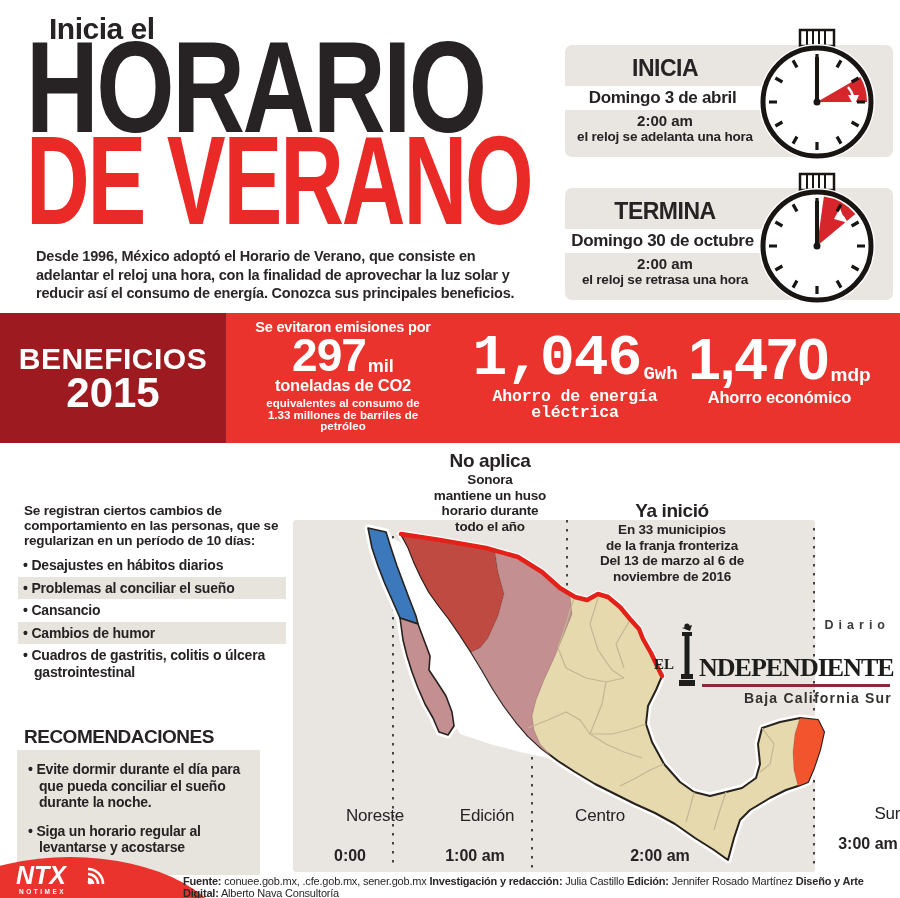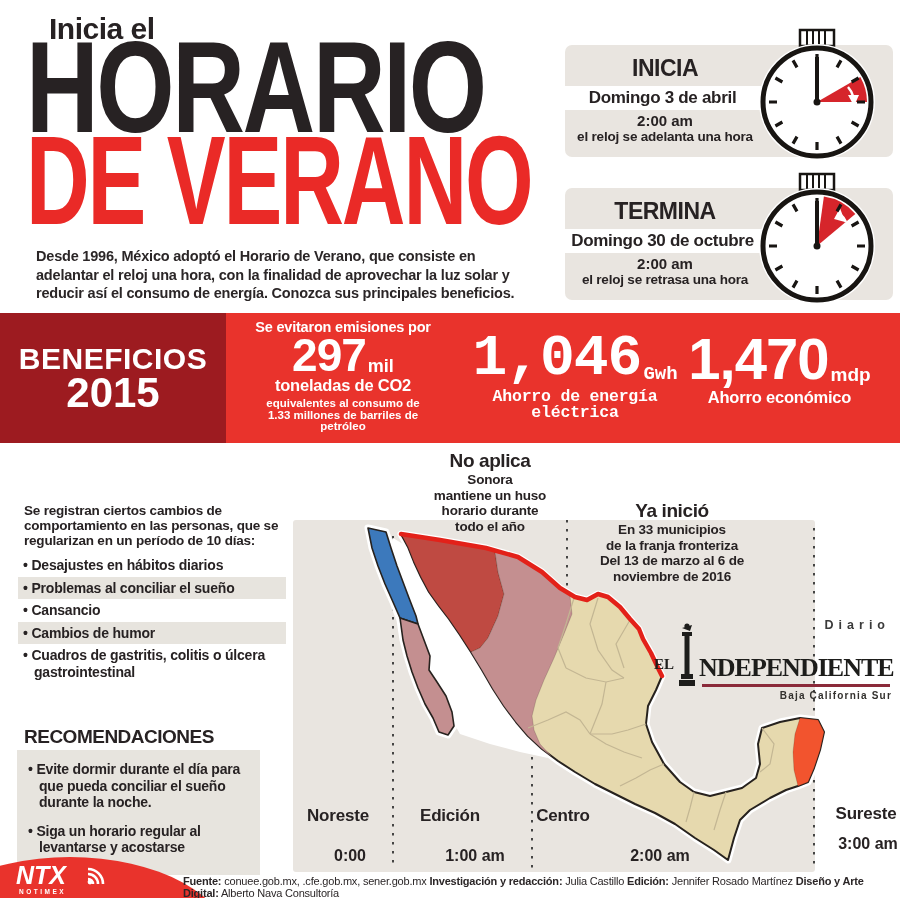--- a/index.html
+++ b/index.html
@@ -46,31 +46,31 @@
   .blt::before{content:"• ";}
   .salud-list .blt:nth-child(2),.salud-list .blt:nth-child(4){background:#e7e4de;}
   .reco-head{left:24px;top:726px;font-size:19px;}
   .reco-block{left:17px;top:750px;width:233px;background:#e7e4de;padding:8px 4px 10px 6px;}
   .reco-block .blt{background:none;margin-bottom:6px;line-height:16.5px;}
   
   .note-title{font-size:19px;font-weight:900;letter-spacing:-0.4px;}
   .note-line{font-size:13.5px;font-weight:700;line-height:15.5px;letter-spacing:-0.2px;}
   .noaplica{left:420px;top:450px;width:140px;text-align:center;}
   .yainicio{left:582px;top:500px;width:180px;text-align:center;}
-  .zone-name{font-size:17px;font-weight:700;letter-spacing:-0.2px;text-align:center;}
+  .zone-name{font-size:17px;font-weight:400;letter-spacing:-0.2px;text-align:center;padding-left:37px;}
   .zone-time{font-size:16px;font-weight:800;text-align:center;}
   
   .indep{left:652px;top:616px;width:242px;height:88px;font-family:"Liberation Serif",serif;color:#1d1d1b;}
   .indep .diario{position:absolute;right:4px;top:2px;font-family:"Liberation Sans",sans-serif;
                  font-size:12.5px;letter-spacing:5px;color:#3a3a3a;font-weight:600;}
   .indep .el{position:absolute;left:2px;top:40px;font-size:15px;font-weight:700;}
   .indep .name{position:absolute;left:47px;top:37px;font-size:26px;font-weight:700;letter-spacing:-1px;}
   .indep .rule{position:absolute;left:50px;top:68px;width:188px;height:3px;background:#8b2a3a;}
   .indep .region{position:absolute;right:2px;top:74px;font-family:"Liberation Sans",sans-serif;
-                 font-size:10px;font-weight:800;letter-spacing:1.2px;color:#33312e;}
+                 font-size:14px;font-weight:800;letter-spacing:1.2px;color:#33312e;}
   
   .credits{left:183px;top:875px;width:715px;font-size:11px;font-weight:500;color:#2b2627;letter-spacing:-0.2px;}
   .credits b{font-weight:800;}
   .ntx-text{left:16px;top:861px;font-size:25px;font-weight:900;font-style:italic;color:#fff;letter-spacing:0;}
   .ntx-sub{left:19px;top:888px;font-size:6.5px;font-weight:800;letter-spacing:2.5px;color:#fff;}
 </style>
 </head>
 <body>
 
 <div id="stage">

